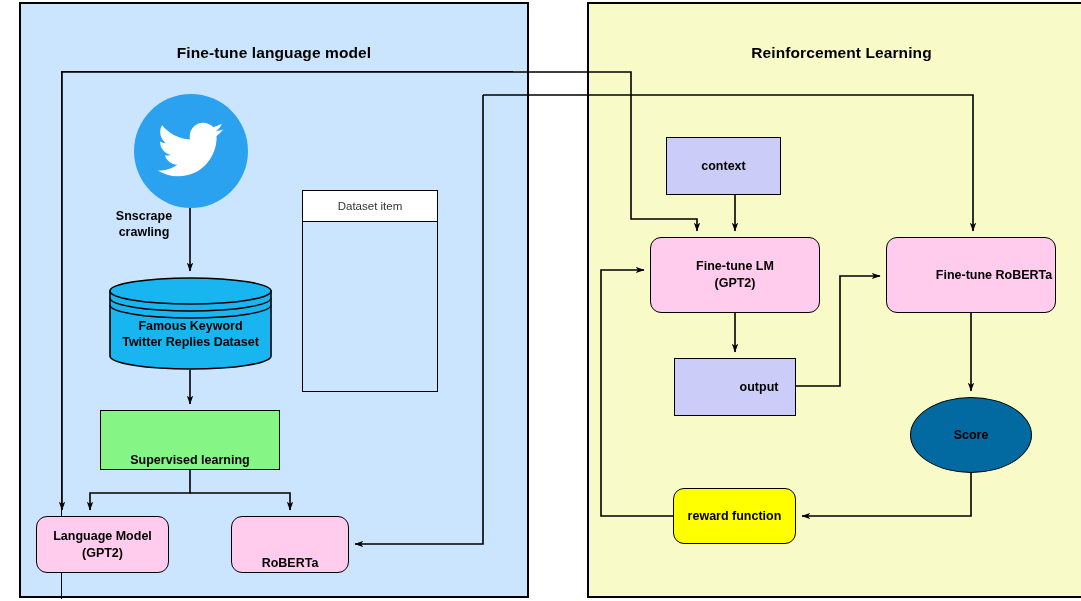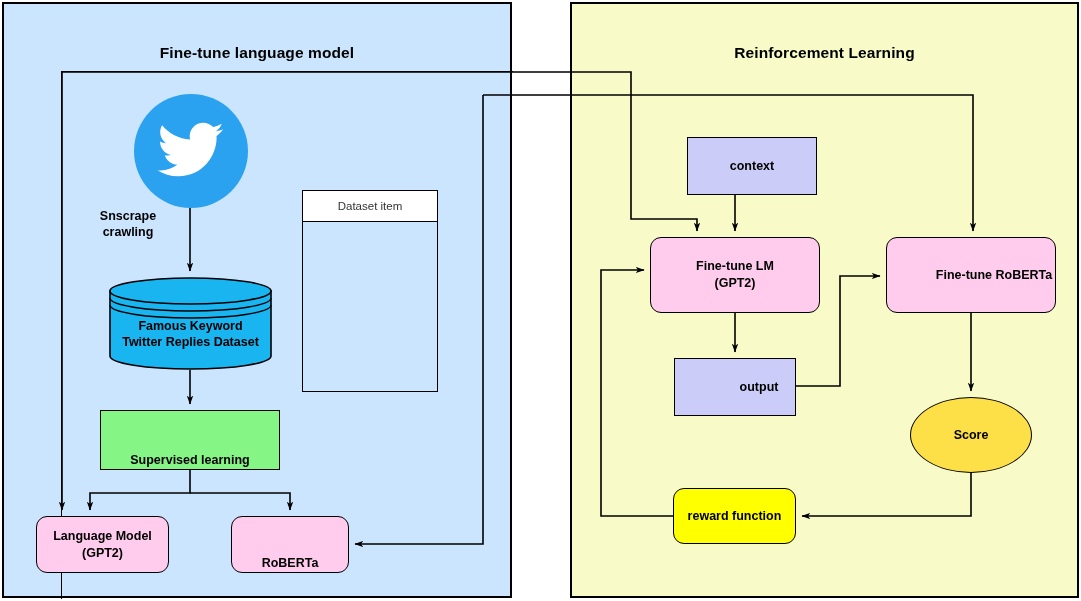--- a/index.html
+++ b/index.html
@@ -15,20 +15,21 @@
     position: relative;
     width: 1081px;
     height: 601px;
     background: #ffffff;
     overflow: hidden;
   }
   .panel {
     position: absolute;
     border: 2px solid #000000;
     box-sizing: border-box;
+    margin-left: 17px;
   }
   #panel-left {
     left: 2px; top: 2px;
     width: 510px; height: 596px;
     background: #cce5ff;
   }
   #panel-right {
     left: 570px; top: 2px;
     width: 509px; height: 596px;
     background: #f8fbc8;
@@ -68,21 +69,21 @@
     font-size: 12.5px;
     font-weight: bold;
     color: #000000;
     line-height: 1.35;
   }
   .rounded { border-radius: 11px; }
   .pink   { background: #ffccee; }
   .green  { background: #85f585; align-items: flex-end; }
   .purple { background: #ccccf9; }
   .yellow { background: #ffff00; justify-content: center; }
-  .red    { background: #fde047; }
+  .red    { background: #0369a1; }
   .ellipse { border-radius: 50%; }
 
   
   #twitter-logo {
     position: absolute;
     left: 134px; top: 94px;
     width: 114px; height: 114px;
     border-radius: 50%;
     background: #2ba2ef;
   }
@@ -155,21 +156,21 @@
   </div>
 
   <div id="inner-frame"></div>
 
   <div id="twitter-logo">
     <svg width="114" height="114" viewBox="0 0 114 114" aria-hidden="true">
       <path fill="#ffffff" d="M89.5 35.2c-2.4 1.1-5 1.8-7.7 2.1 2.8-1.7 4.9-4.3 5.9-7.5-2.6 1.5-5.5 2.7-8.6 3.3-2.5-2.6-6-4.3-9.9-4.3-7.5 0-13.5 6.1-13.5 13.5 0 1.1.1 2.1.4 3.1C44.8 44.8 34.8 39.4 28.1 31.2c-1.2 2-1.9 4.3-1.9 6.8 0 4.7 2.4 8.8 6 11.2-2.2-.1-4.3-.7-6.1-1.7v.2c0 6.5 4.6 12 10.8 13.2-1.1.3-2.3.5-3.6.5-.9 0-1.7-.1-2.5-.2 1.7 5.4 6.7 9.3 12.6 9.4-4.6 3.6-10.5 5.8-16.8 5.8-1.1 0-2.2-.1-3.2-.2 6 3.8 13.1 6.1 20.7 6.1 24.9 0 38.5-20.6 38.5-38.5l-.1-1.8c2.7-1.9 5-4.3 6.8-7z"></path>
     </svg>
   </div>
 
-  <div class="label-text" id="crawl-label" style="left:85px; top:208px; width:86px;">
+  <div class="label-text" id="crawl-label" style="left:101px; top:208px; width:86px;">
     <div>Snscrape</div>
     <div>crawling</div>
   </div>
 
   <div id="db-cylinder">
     <svg width="165" height="93" viewBox="0 0 165 93">
       <path d="M2 14 L2 79 A 80.5 13 0 0 0 163 79 L163 14 Z" fill="#19b5f0" stroke="#000" stroke-width="1.6"></path>
       <ellipse cx="82.5" cy="14" rx="80.5" ry="13" fill="#19b5f0" stroke="#000" stroke-width="1.6"></ellipse>
       <path d="M2 21 A 80.5 13 0 0 0 163 21" fill="none" stroke="#000" stroke-width="1.4"></path>
       <path d="M2 28 A 80.5 13 0 0 0 163 28" fill="none" stroke="#000" stroke-width="1.4"></path>
@@ -196,21 +197,21 @@
   </div>
 
   <div class="node pink rounded" id="node-roberta" style="left:231px; top:516px; width:118px; height:57px;align-items:flex-end;">
     <span>RoBERTa</span>
   </div>
 
   <div class="panel" id="panel-right">
     <div class="panel-title" id="title-right"><span>Reinforcement Learning</span></div>
   </div>
 
-  <div class="node purple" id="node-context" style="left:687px; top:137px; width:130px; height:58px;">
+  <div class="node purple" id="node-context" style="left:666px; top:137px; width:115px; height:58px;">
     <span>context</span>
   </div>
 
   <div class="node pink rounded" id="node-finetune-lm" style="left:650px; top:237px; width:170px; height:76px;">
     <div>
       <div>Fine-tune LM</div>
       <div>(GPT2)</div>
     </div>
   </div>
 

